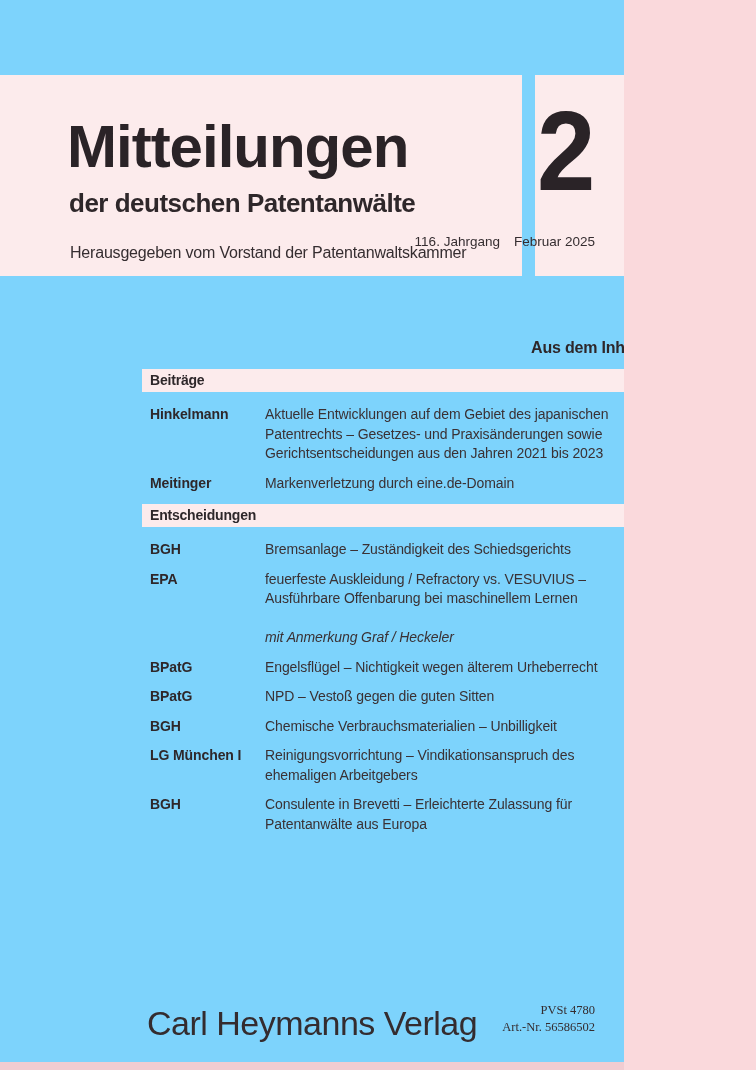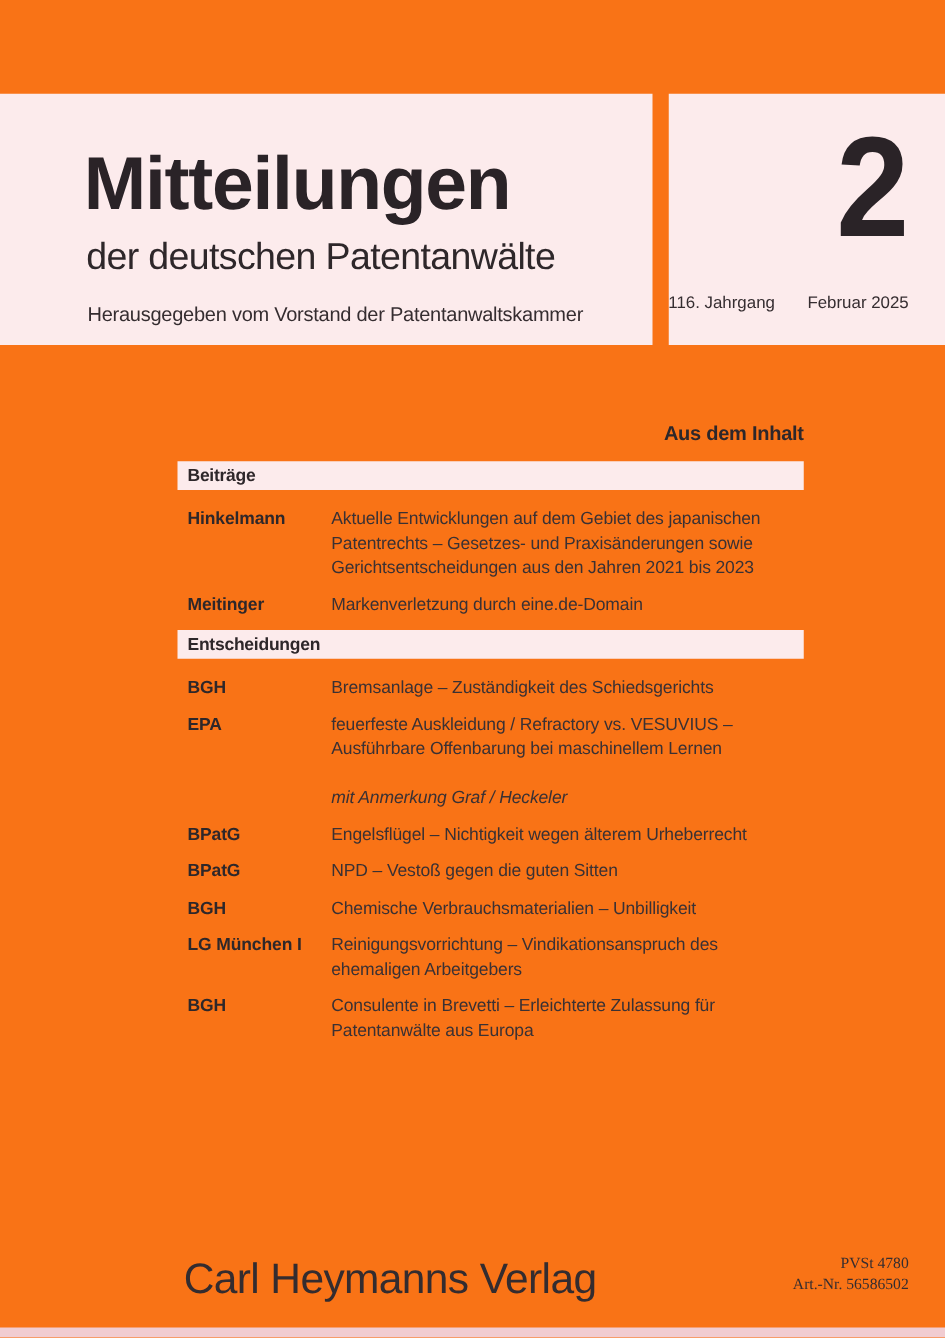--- a/index.html
+++ b/index.html
@@ -3,23 +3,23 @@
 <meta charset="utf-8">
 <style>
   * { margin: 0; padding: 0; box-sizing: border-box; }
   html, body { width: 756px; height: 1070px; }
   body {
     font-family: "Liberation Sans", "DejaVu Sans", sans-serif;
     background: #fad9dc;
   }
   .page {
     position: relative;
-    width: 756px;
+    width: 624px;
     height: 1070px;
-    background: #f97316;
+    background: #7dd3fc;
     overflow: hidden;
   }
 
   
   .panel {
     position: absolute;
     top: 75px;
     height: 201px;
     background: #fcebec;
   }
@@ -31,22 +31,22 @@
     left: 67px; top: 112px;
     font-size: 60px;
     font-weight: bold;
     letter-spacing: -1px;
     color: #2a2327;
     line-height: 1.15;
   }
   .journal-subtitle {
     position: absolute;
     left: 69px; top: 189px;
-    font-size: 30px;
-    font-weight: normal;
+    font-size: 26px;
+    font-weight: bold;
     letter-spacing: -0.5px;
     color: #2e272a;
     line-height: 1.15;
   }
   .publisher-line {
     position: absolute;
     left: 70px; top: 244px;
     font-size: 16px;
     color: #352d30;
     letter-spacing: -0.2px;
@@ -62,21 +62,21 @@
     transform: scaleX(0.92);
     transform-origin: right center;
   }
   .issue-meta {
     position: absolute;
     top: 234px; right: 29px;
     font-size: 13.5px;
     color: #352d30;
     white-space: nowrap;
   }
-  .issue-meta .volume { margin-right: 26px; }
+  .issue-meta .volume { margin-right: 14px; }
 
   
   .toc {
     position: absolute;
     left: 142px; top: 339px;
     width: 501px;
     color: #3a3134;
   }
   .toc-heading {
     font-size: 16px;

